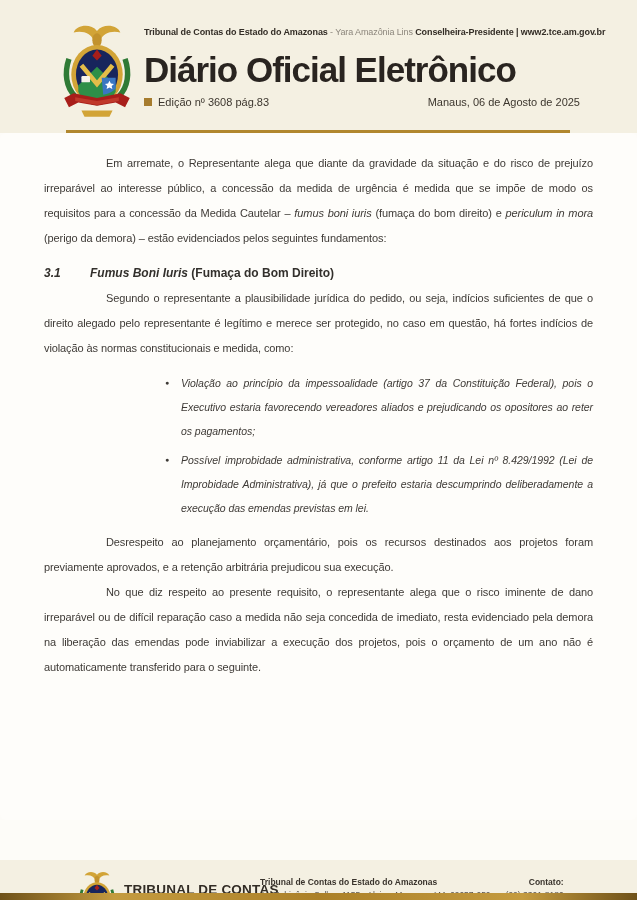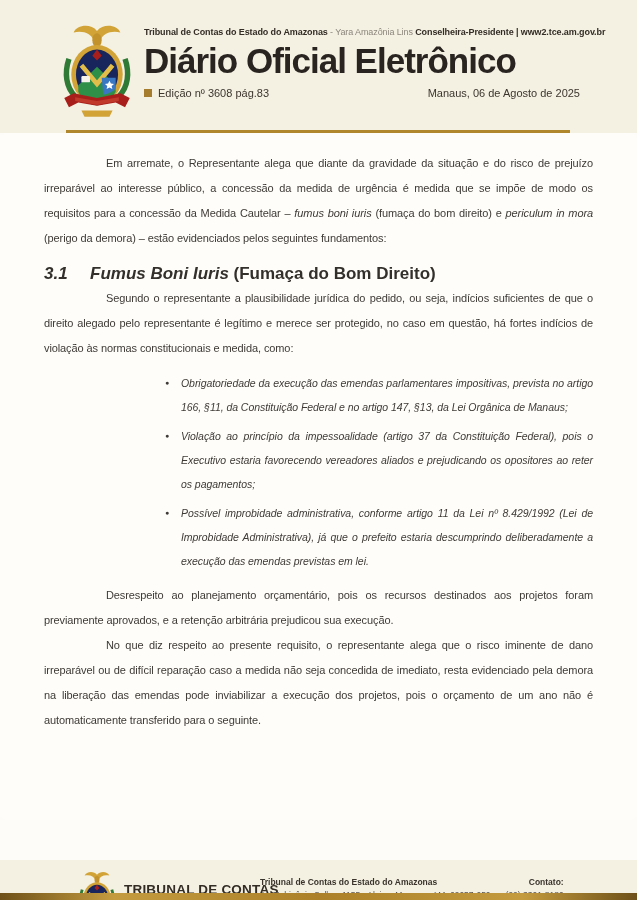--- a/index.html
+++ b/index.html
@@ -19,21 +19,21 @@
     background:#f4f0e2;z-index:3;
   }
   .crest{position:absolute;left:58px;top:20px;width:78px;height:106px;}
   .mast-text{position:absolute;left:144px;top:26px;width:436px;}
   .org-line{
     font-size:9px;line-height:12px;color:#8c867c;
     white-space:nowrap;letter-spacing:-0.1px;
   }
   .org-line b{color:#332d26;font-weight:bold;}
   .mast-title{
-    margin-top:3px;
+    margin-top:12px;
     font-size:35px;font-weight:bold;color:#292420;
     letter-spacing:-1px;line-height:40px;white-space:nowrap;
   }
   .mast-meta{
     margin-top:6px;display:flex;justify-content:space-between;align-items:center;
     font-size:11px;color:#3c362e;
   }
   .edition{display:flex;align-items:center;gap:6px;text-align:right;}
   .edition-square{width:8px;height:8px;background:#a67c2e;flex:none;}
   .gold-rule{
@@ -47,21 +47,21 @@
     background:#fefdfa;z-index:1;
     box-sizing:border-box;padding:18px 44px 0 44px;
     color:#3e3a36;
     border-radius:6px;
   }
   .para{
     margin:0;font-size:11px;line-height:25px;
     text-align:justify;text-indent:62px;letter-spacing:-0.1px;
   }
   .sec-head{
-    margin:10px 0 0 0;font-size:17px;line-height:25px;
+    margin:10px 0 0 0;font-size:12px;line-height:25px;
     font-weight:bold;color:#33302c;
   }
   .sec-num{display:inline-block;width:46px;font-style:italic;}
   .sec-title-it{font-style:italic;}
   .bullets{
     list-style:none;margin:10px 0 0 121px;padding:0;
   }
   .bullets li{
     position:relative;padding-left:16px;margin:0 0 5px 0;
     font-size:10.5px;line-height:24px;font-style:italic;
@@ -154,21 +154,20 @@
 
   <div class="doc-body">
 
     <p class="para"><span>Em arremate, o Representante alega que diante da gravidade da situação e do risco de prejuízo irreparável ao interesse público, a concessão da medida de urgência é medida que se impõe de modo os requisitos para a concessão da Medida Cautelar – </span><span class="it">fumus boni iuris</span><span> (fumaça do bom direito) e </span><span class="it">periculum in mora</span><span> (perigo da demora) – estão evidenciados pelos seguintes fundamentos:</span></p>
 
     <h3 class="sec-head"><span class="sec-num">3.1</span><span class="sec-title-it">Fumus Boni Iuris</span><span> (Fumaça do Bom Direito)</span></h3>
 
     <p class="para">Segundo o representante a plausibilidade jurídica do pedido, ou seja, indícios suficientes de que o direito alegado pelo representante é legítimo e merece ser protegido, no caso em questão, há fortes indícios de violação às normas constitucionais e medida, como:</p>
 
     <ul class="bullets">
-      <li>Obrigatoriedade da execução das emendas parlamentares impositivas, prevista no artigo 166, §11, da Constituição Federal e no artigo 147, §13, da Lei Orgânica de Manaus;</li>
       <li>Violação ao princípio da impessoalidade (artigo 37 da Constituição Federal), pois o Executivo estaria favorecendo vereadores aliados e prejudicando os opositores ao reter os pagamentos;</li>
       <li>Possível improbidade administrativa, conforme artigo 11 da Lei nº 8.429/1992 (Lei de Improbidade Administrativa), já que o prefeito estaria descumprindo deliberadamente a execução das emendas previstas em lei.</li>
     </ul>
 
     <p class="para mt">Desrespeito ao planejamento orçamentário, pois os recursos destinados aos projetos foram previamente aprovados, e a retenção arbitrária prejudicou sua execução.</p>
 
 
 
     <p class="para">No que diz respeito ao presente requisito, o representante alega que o risco iminente de dano irreparável ou de difícil reparação caso a medida não seja concedida de imediato, resta evidenciado pela demora na liberação das emendas pode inviabilizar a execução dos projetos, pois o orçamento de um ano não é automaticamente transferido para o seguinte.</p>
 

